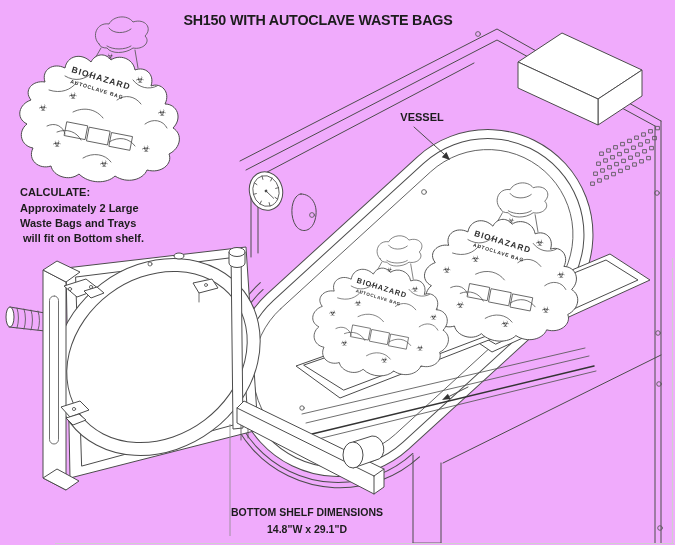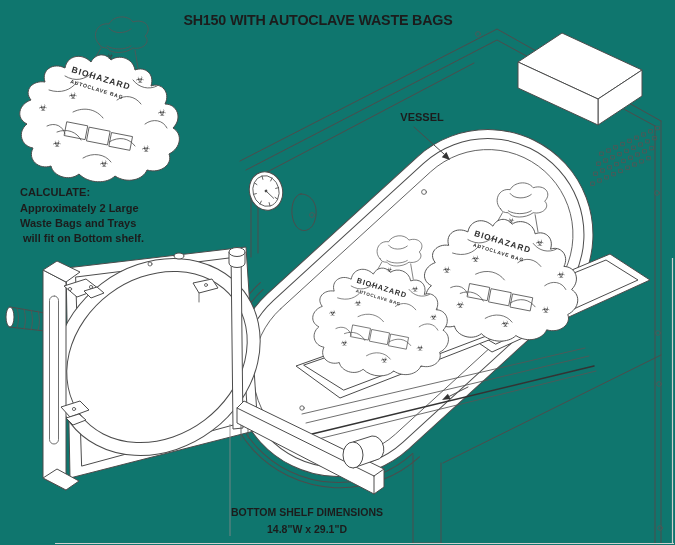--- a/index.html
+++ b/index.html
@@ -1,16 +1,16 @@
 <!DOCTYPE html>
 <html><head>
 <meta charset="utf-8">
 <style>
   html,body{margin:0;padding:0;background:#fff;}
-  .stage{position:relative;width:675px;height:545px;background:#0f766e;overflow:hidden;
+  .stage{position:relative;width:675px;height:545px;background:#f0abfc;overflow:hidden;
          font-family:"Liberation Sans", sans-serif;}
   svg{position:absolute;left:0;top:0;}
   
   .ln{stroke:#4c4c4c;stroke-width:1;fill:none;stroke-linecap:round;stroke-linejoin:round;}
   .wh{stroke:#4c4c4c;stroke-width:1;fill:#ffffff;stroke-linejoin:round;}
   .sm{stroke:#555;stroke-width:.85;fill:none;stroke-linecap:round;stroke-linejoin:round;}
   .dk{stroke:#333;stroke-width:1.5;fill:none;stroke-linecap:round;}
   .faint{stroke:#cfcfcf;stroke-width:1.2;fill:none;}
   text{fill:#1c1c1c;stroke:none;}
   .title{font-weight:600;font-size:14.3px;letter-spacing:-0.2px;}

